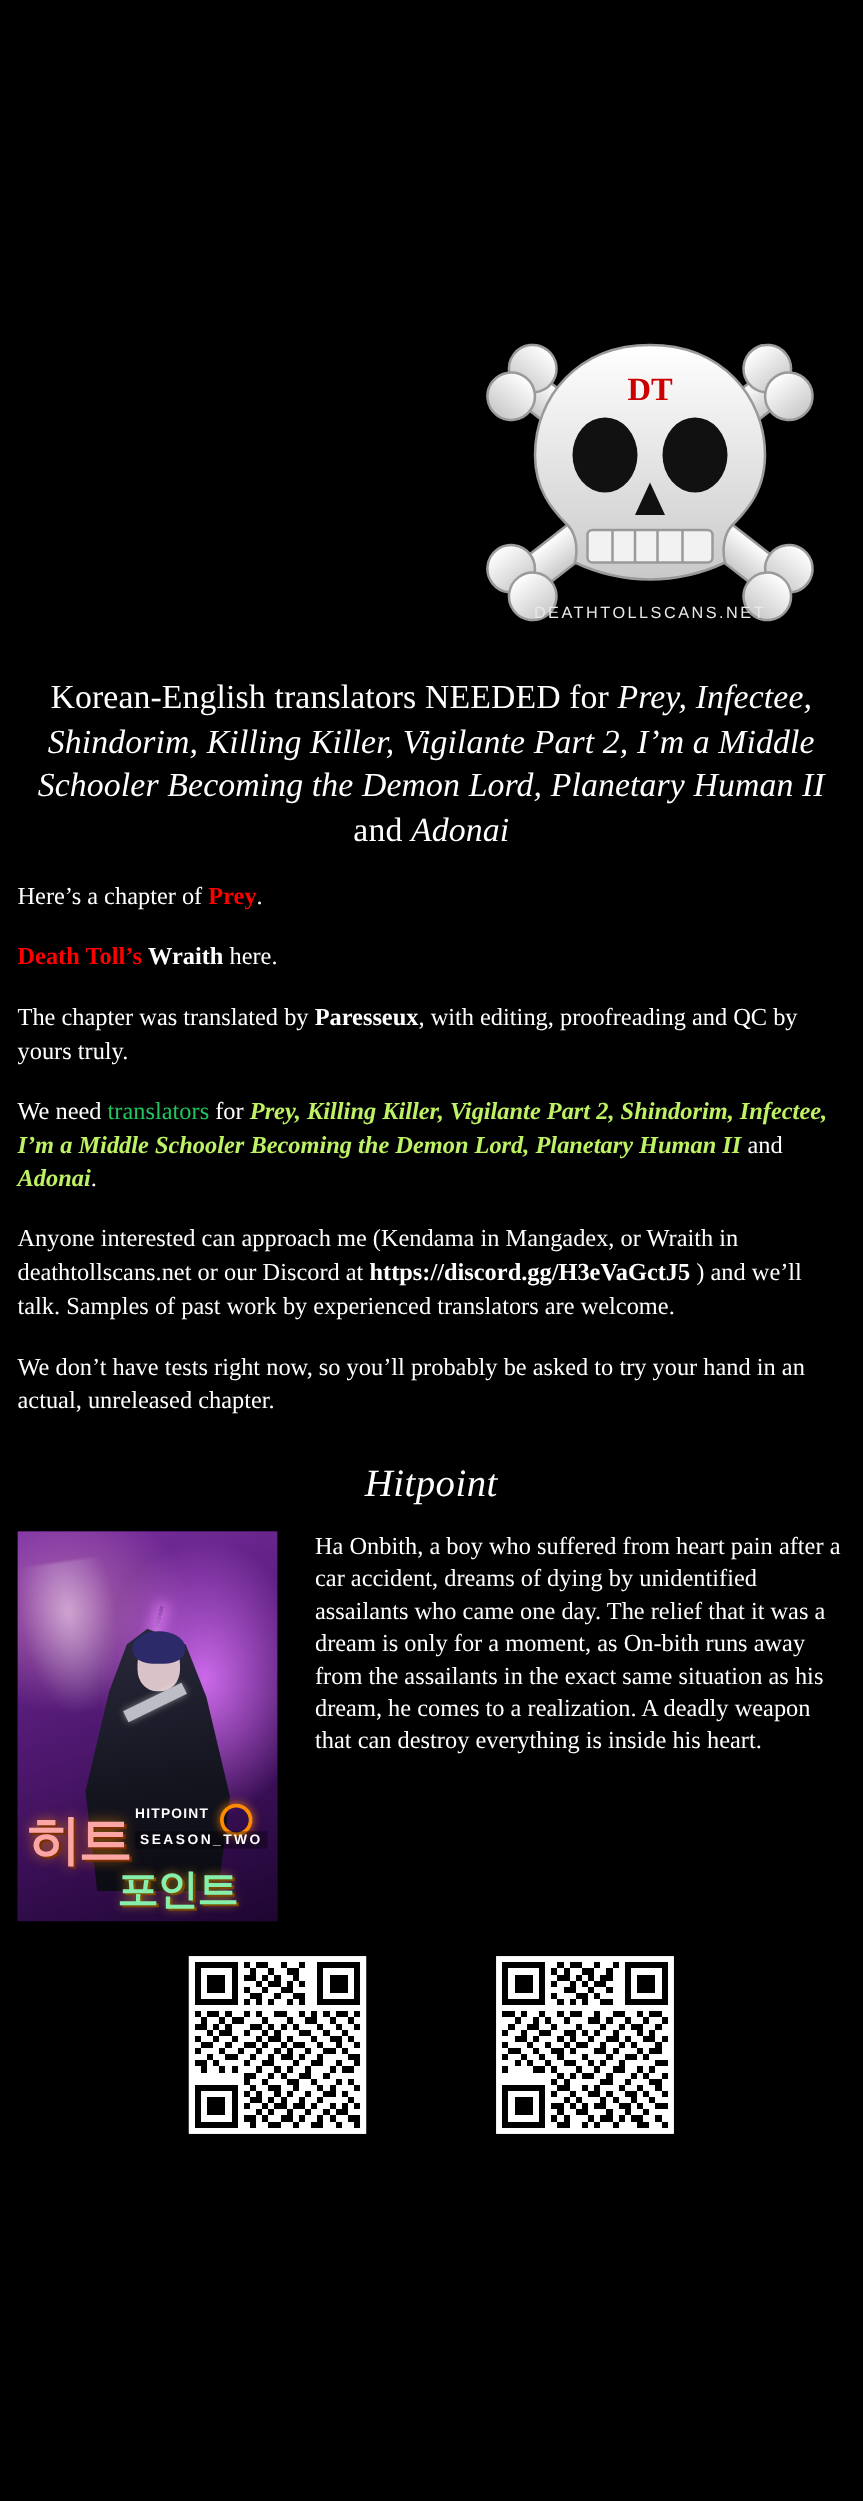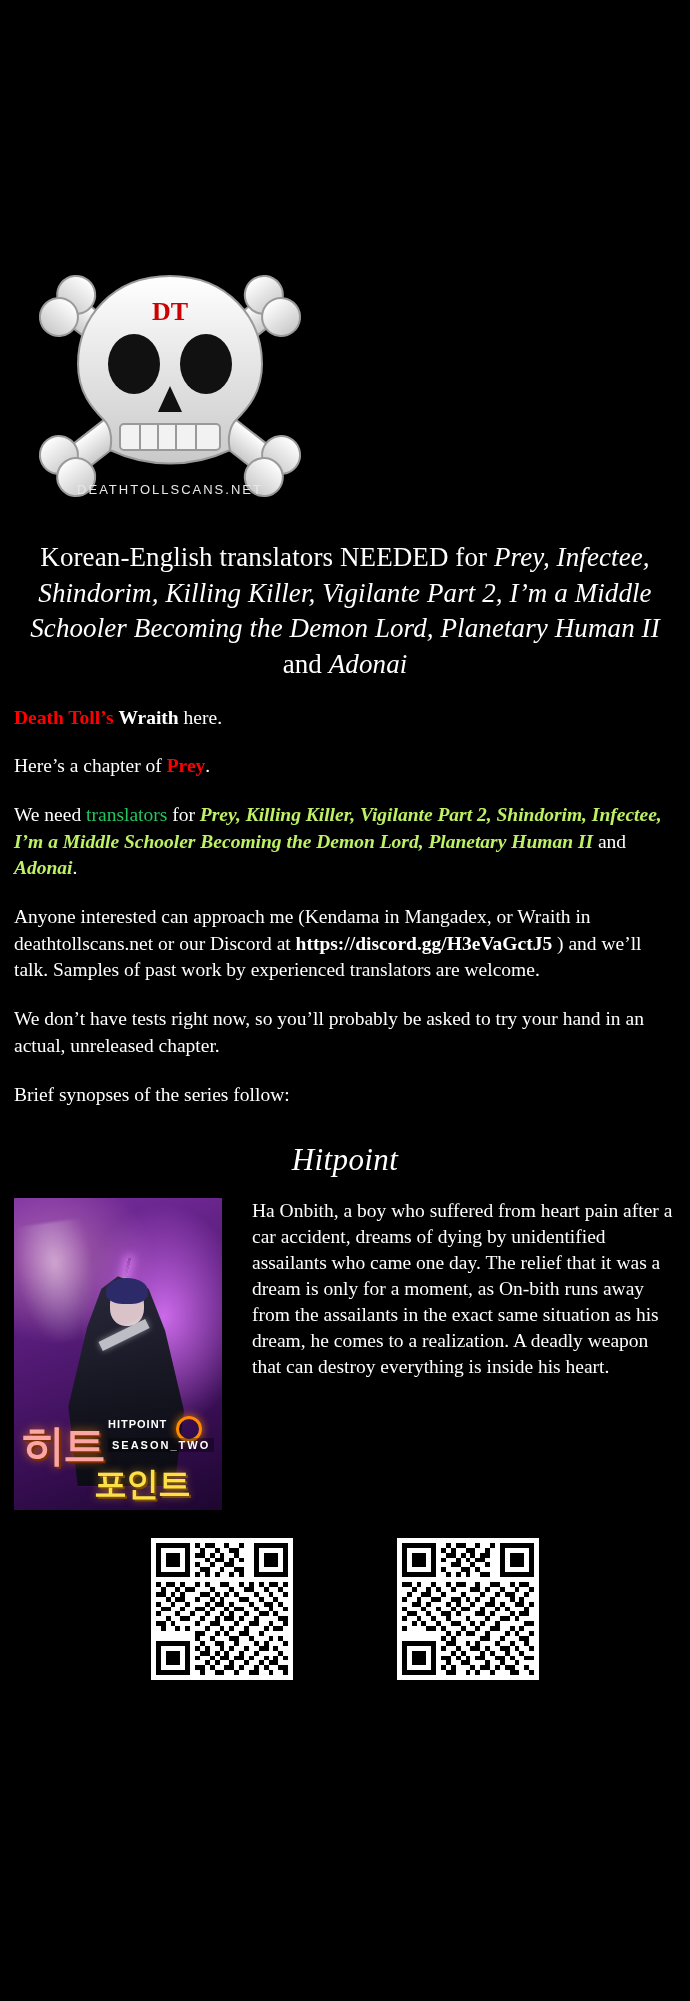--- a/index.html
+++ b/index.html
@@ -22,21 +22,21 @@
     position: relative;
     box-sizing: border-box;
   }
 
   
   .logo-wrap {
     width: 690px;
     height: 540px;
     display: flex;
     align-items: flex-end;
-    justify-content: flex-start;
+    justify-content: flex-end;
     padding-bottom: 4px;
     box-sizing: border-box;
   }
   .logo-svg {
     display: block;
   }
 
   
   .headline {
     margin: 0 18px 0 18px;
@@ -157,21 +157,21 @@
     text-shadow: 2px 2px 0 #7a2d00, 0 0 10px rgba(255,140,0,0.7);
     letter-spacing: -2px;
   }
   .cover .kr2 {
     position: absolute;
     left: 72px; bottom: 2px;
     font-family: "DejaVu Sans", sans-serif;
     font-weight: bold;
     font-size: 33px;
     line-height: 33px;
-    color: #fde047;
+    color: #86efac;
     text-shadow: 2px 2px 0 #7a4a00, 0 0 8px rgba(255,190,40,0.6);
     letter-spacing: -1px;
   }
   .cover .en-top {
     position: absolute;
     left: 86px; top: 2px;
     font-family: "Liberation Sans", sans-serif;
     font-size: 11px;
     font-weight: bold;
     color: #ffffff;
@@ -274,40 +274,42 @@
     </svg>
   </div>
 
   <div class="headline">
     <span>Korean-English translators NEEDED for </span><span class="it">Prey, Infectee, Shindorim, Killing Killer, Vigilante Part 2, I’m a Middle Schooler Becoming the Demon Lord, Planetary Human II</span><span> and </span><span class="it">Adonai</span>
   </div>
 
   <div class="body-block">
 
     <p>
+      <span>Here’s a chapter of </span><span class="red-b">Prey</span><span>.</span>
+    </p>
+
+    <p>
       <span class="red-b">Death Toll’s</span>
       <span class="bold">Wraith</span><span> here.</span>
     </p>
 
     <p>
-      <span>Here’s a chapter of </span><span class="red-b">Prey</span><span>.</span>
+      <span>The chapter was translated by </span><span class="bold">Paresseux</span><span>, with editing, proofreading and QC by yours truly.</span>
     </p>
-
 
     <p>
       <span>We need </span><span class="blue">translators</span><span> for </span><span class="red-bi">Prey, Killing Killer, Vigilante Part 2, Shindorim, Infectee, I’m a Middle Schooler Becoming the Demon Lord, Planetary Human II</span><span> and </span><span class="red-bi">Adonai</span><span>.</span>
     </p>
 
     <p>
       <span>Anyone interested can approach me (Kendama in Mangadex, or Wraith in deathtollscans.net or our Discord at </span><span class="bold">https://discord.gg/H3eVaGctJ5</span><span> ) and we’ll talk. Samples of past work by experienced translators are welcome.</span>
     </p>
 
     <p>We don’t have tests right now, so you’ll probably be asked to try your hand in an actual, unreleased chapter.</p>
 
-    <p>Brief synopses of the series follow:</p>
   </div>
 
   <div class="series-title">Hitpoint</div>
 
   <div class="synopsis">
 
     <div class="cover">
       <div class="bg"></div>
       <div class="ghost"></div>
       <div class="glowline"></div>

